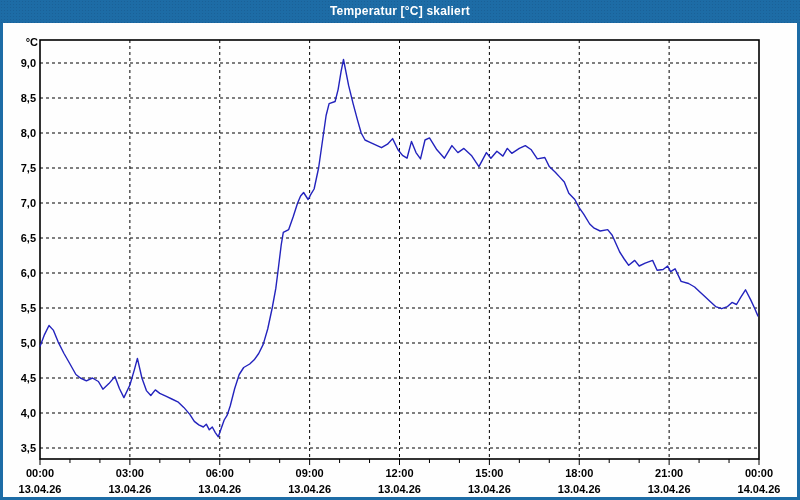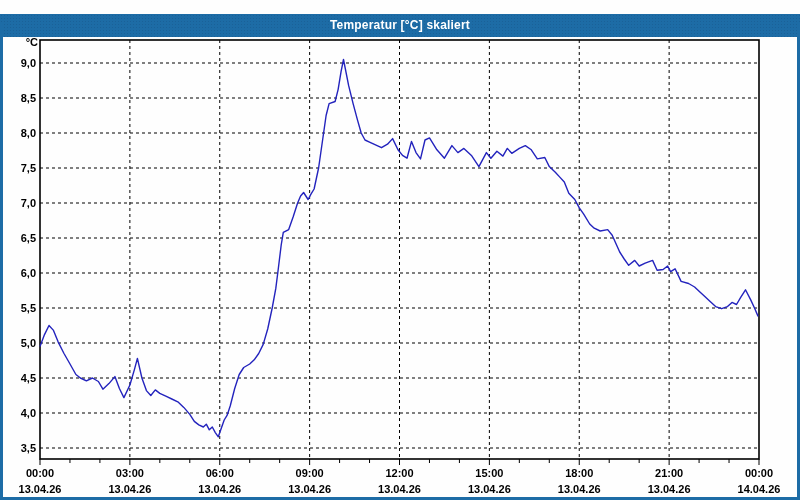--- a/index.html
+++ b/index.html
@@ -7,21 +7,20 @@
     position:relative; width:800px; height:500px;
     background:#fefefe; overflow:hidden;
     font-family:"Liberation Sans", sans-serif;
   }
   .titlebar {
     position:absolute; left:0; top:0; width:800px; height:23px;
     color:#ffffff; font-size:12px; font-weight:bold;
     text-align:center; line-height:23px; letter-spacing:0.2px;
     background-image: radial-gradient(rgba(0,0,30,0.10) 1px, transparent 1px);
     background-size:3px 3px;
-    margin-top:14px;
   }
   .winborder { position:absolute; }
   #chart-svg { position:absolute; left:0; top:0; }
   #chart-svg text { font-family:"Liberation Sans", sans-serif; font-weight:bold; fill:#000000; }
 </style>
 </head>
 <body>
 
 <div id="app">
   <div class="titlebar" style="background-color: rgb(29, 108, 166);">

